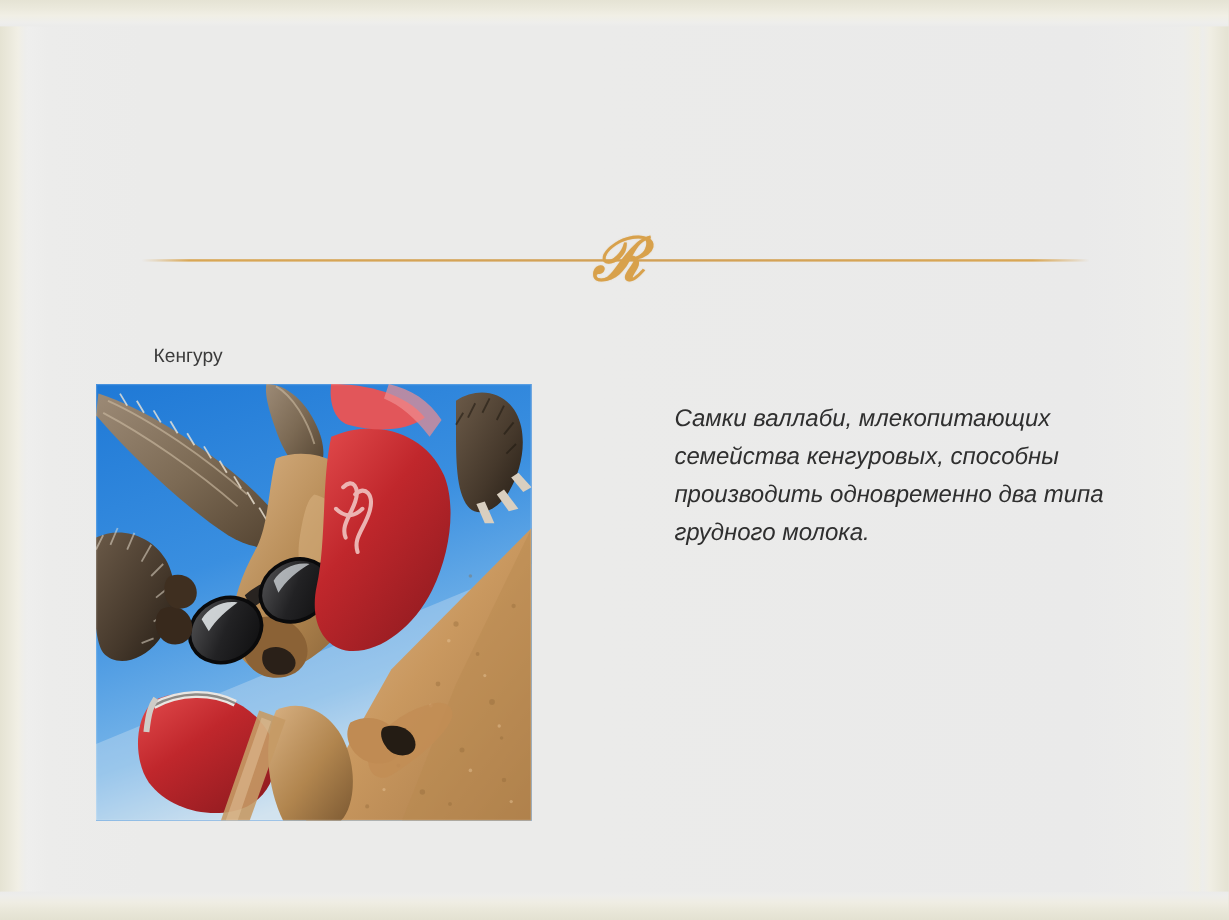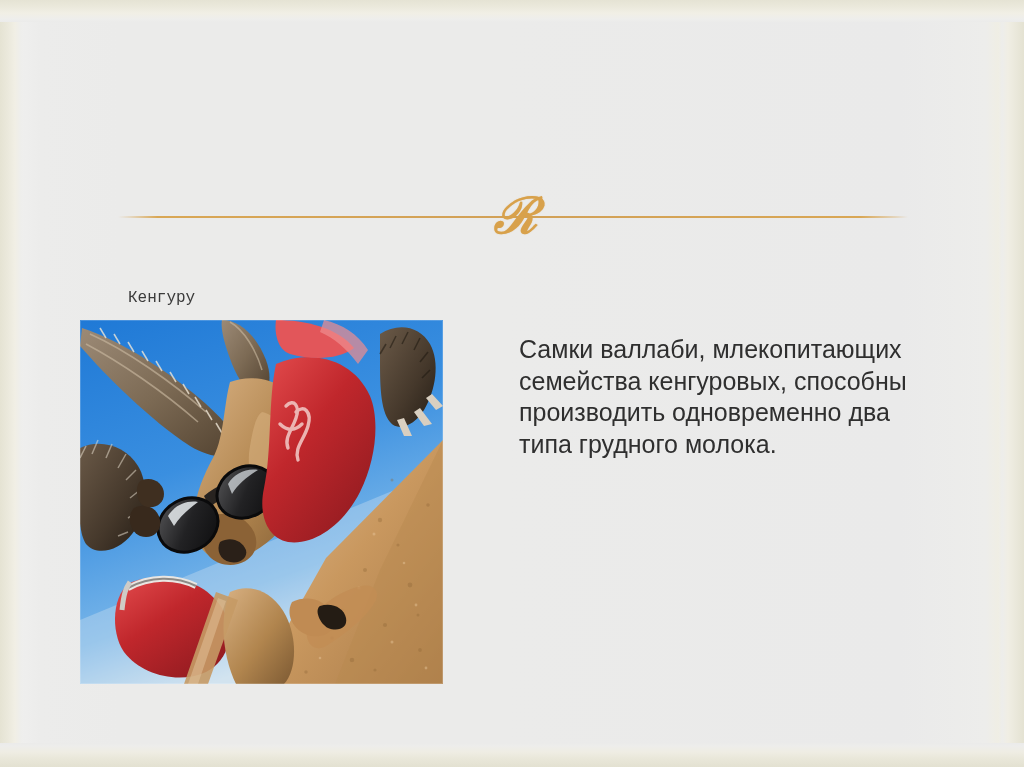--- a/index.html
+++ b/index.html
@@ -99,47 +99,47 @@
 
   
   .caption {
     position: absolute;
     left: 128px;
     top: 288px;
     font-size: 16px;
     line-height: 20px;
     color: #3b3b3b;
     white-space: nowrap;
-    font-family: Liberation Mono, monospace;
   }
 
   
   .picture {
     position: absolute;
     left: 80px;
     top: 320px;
     width: 363px;
     height: 364px;
     overflow: hidden;
     background: #2b7fd4;
   }
   .pic-canvas {
     position: absolute;
     inset: 0;
   }
 
   
   .body-text {
     position: absolute;
-    left: 519px;
+    left: 562px;
     top: 334px;
     width: 402px;
-    font-size: 25px;
+    font-size: 20px;
     line-height: 31.5px;
     color: #2f2f2f;
+    font-style: italic;
   }
 </style>
 </head>
 <body>
 
 <div class="slide">
 
   <div class="frame-left"></div>
   <div class="frame-right"></div>
   <div class="frame-top"></div>

